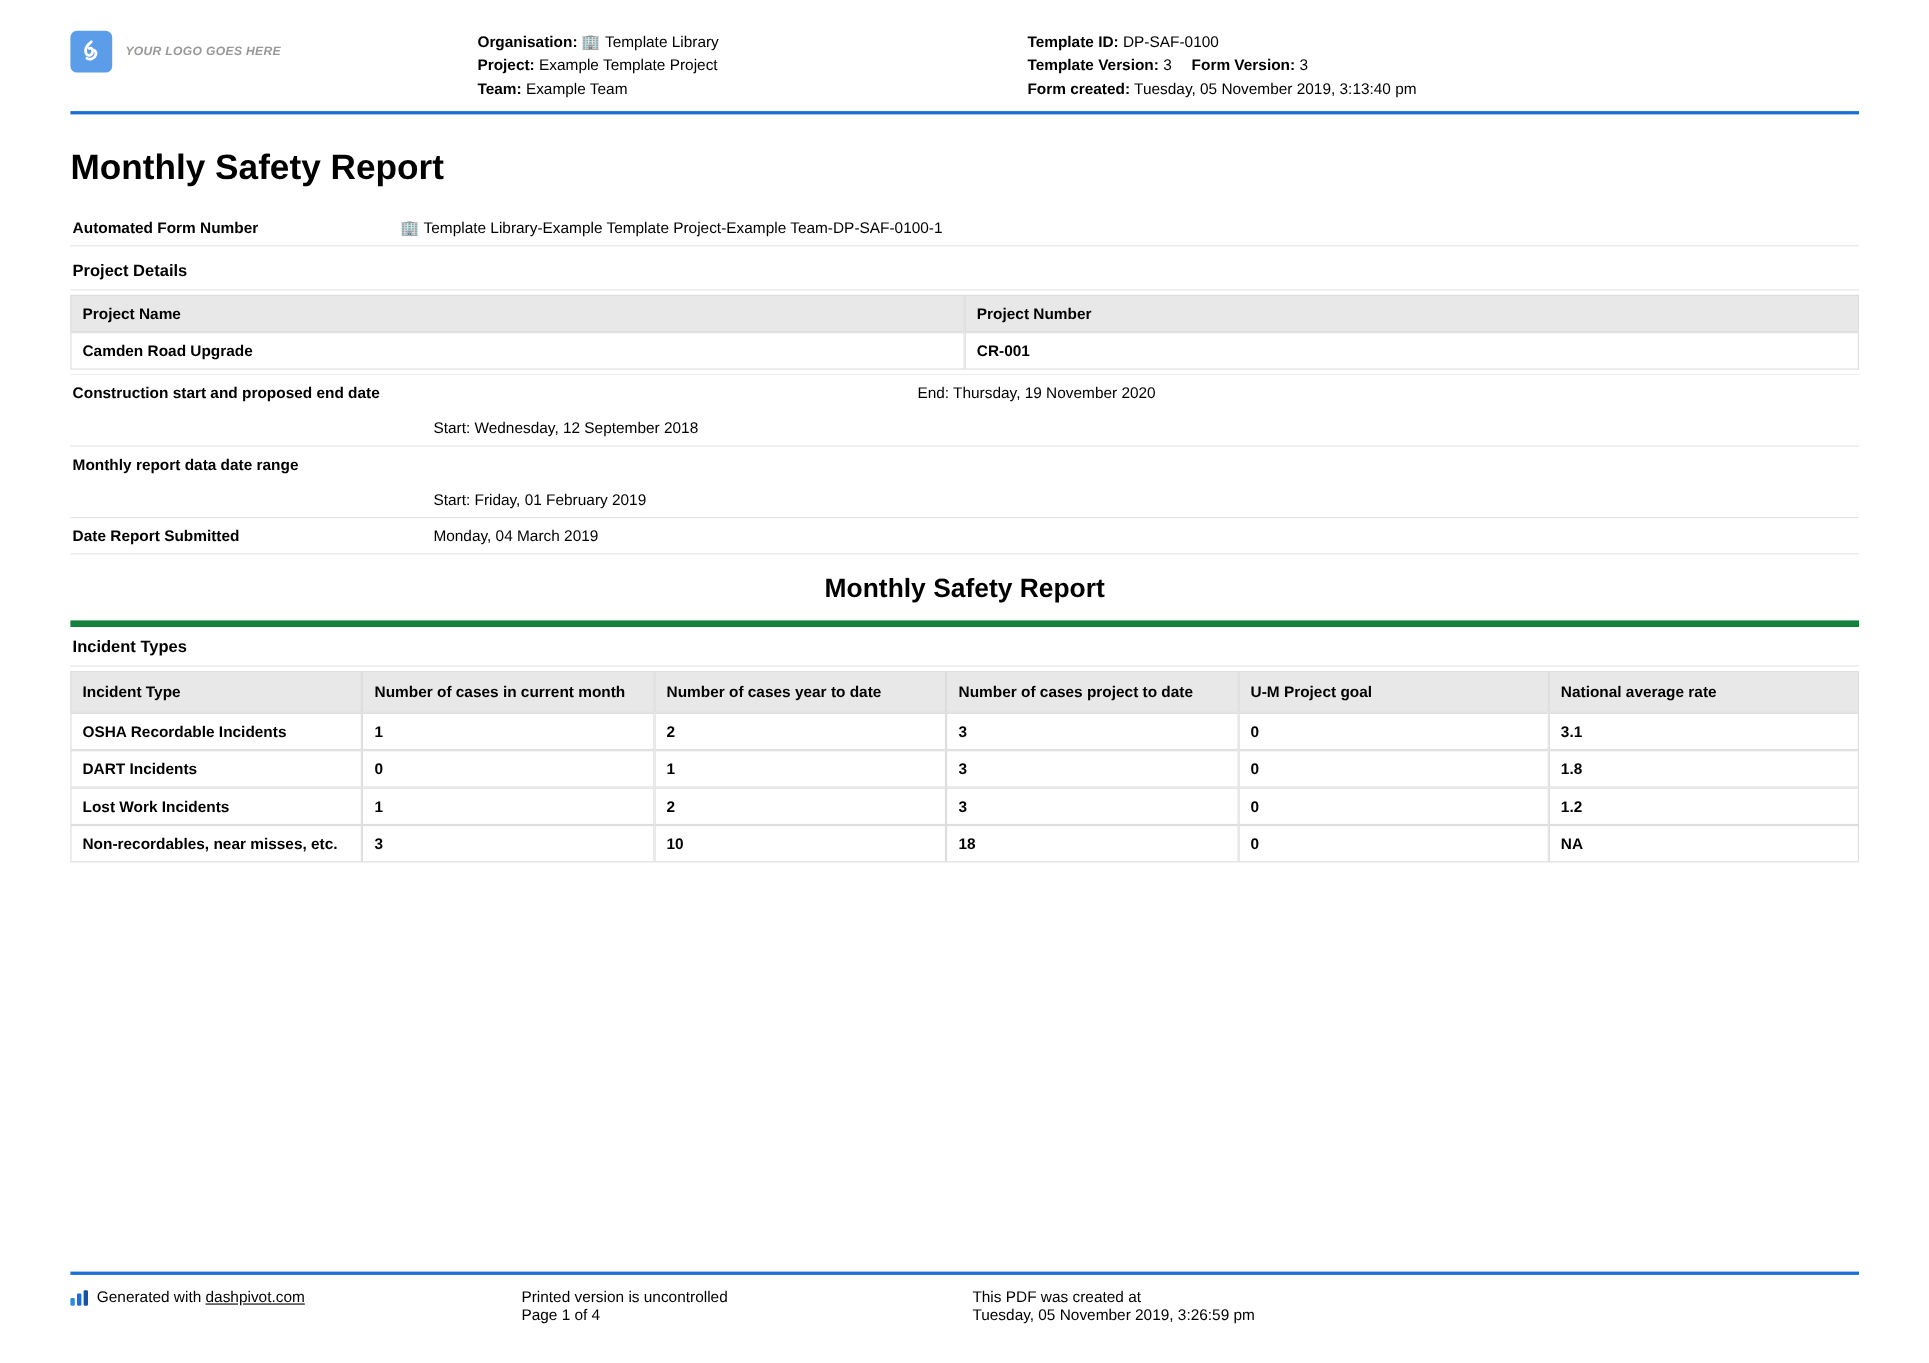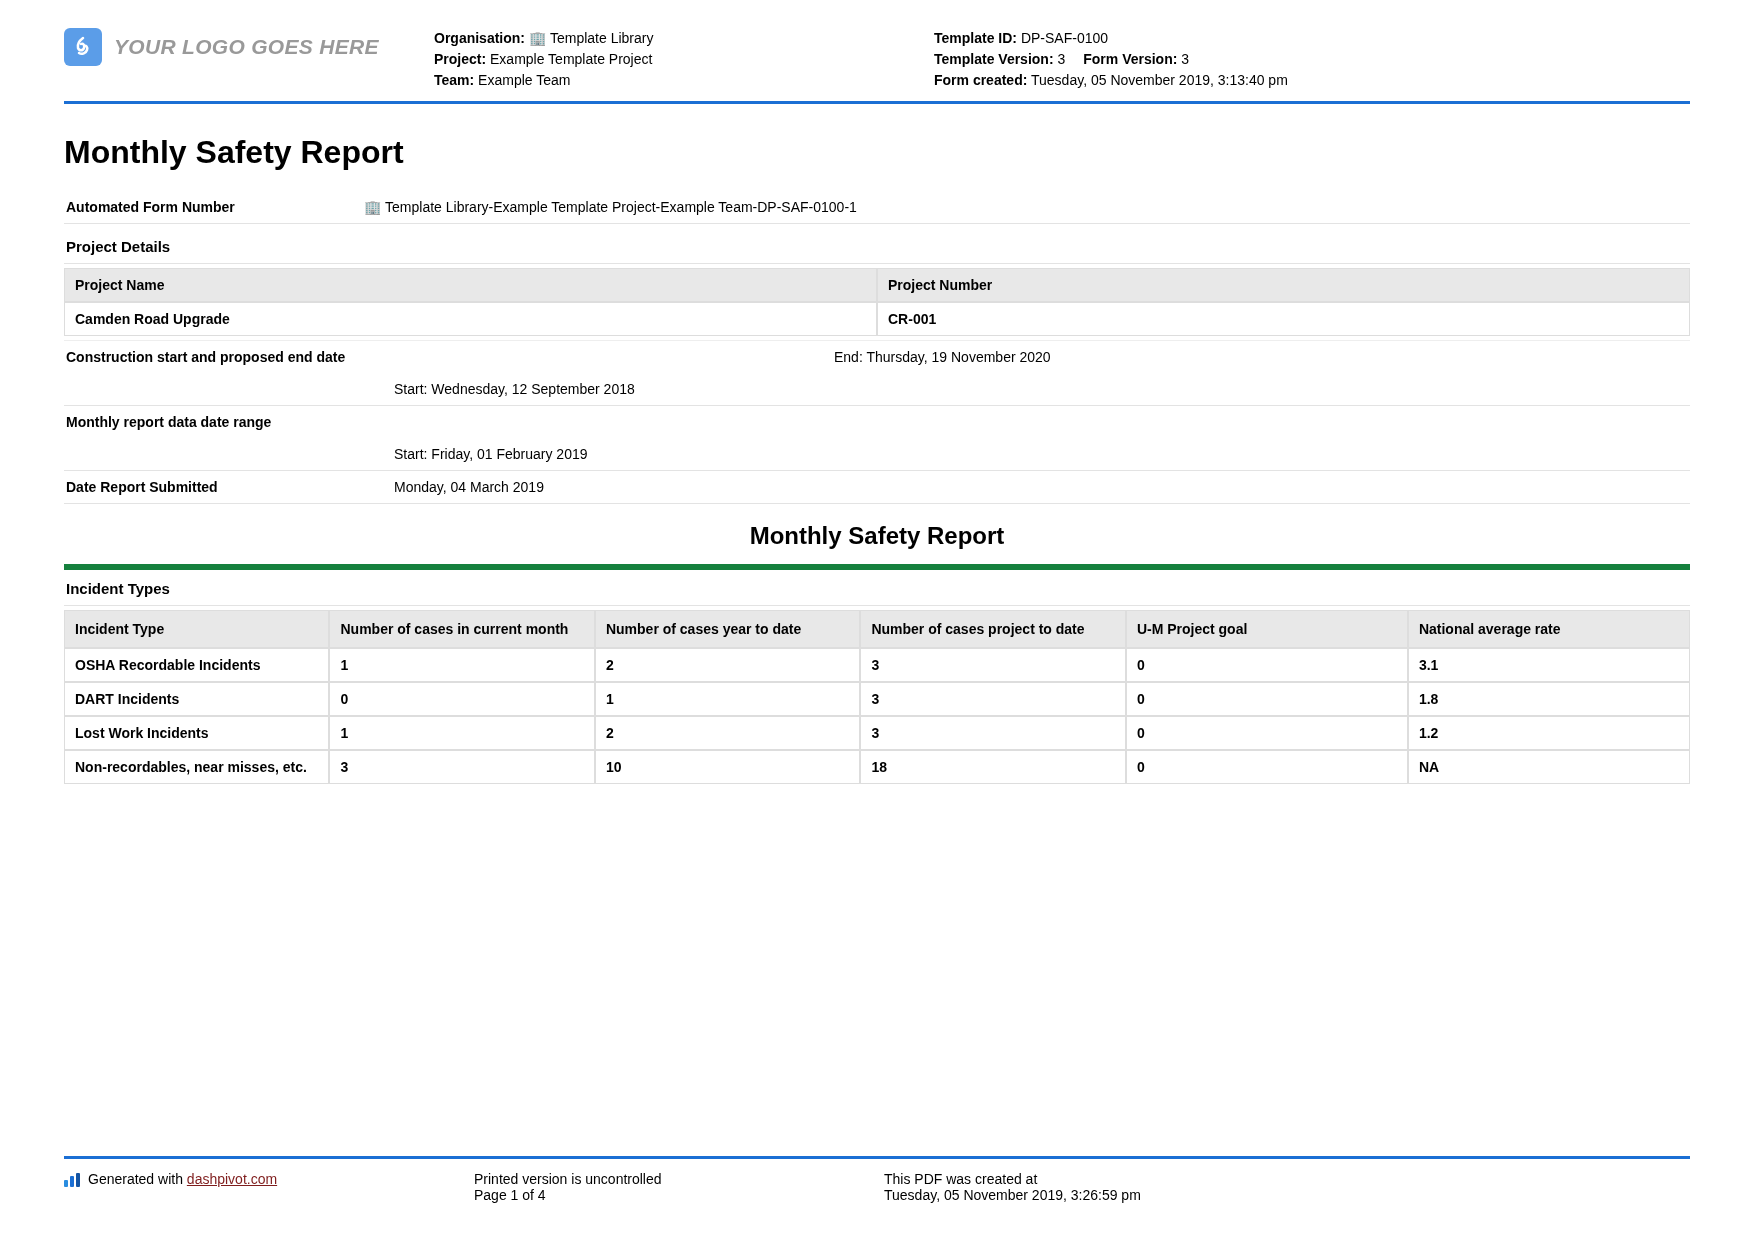--- a/index.html
+++ b/index.html
@@ -2,21 +2,21 @@
 <html><head>
   <meta charset="utf-8">
   <style>
     * { box-sizing: border-box; margin: 0; padding: 0; }
     body { font-family: Verdana, Geneva, sans-serif; font-size: 14px; color: #000; background: #fff; width: 1754px; height: 1239px; position: relative; }
     .page { padding: 28px 64px 0 64px; }
     .header { display: flex; align-items: flex-start; padding-bottom: 10px; border-bottom: 3px solid #1b6fd4; margin-bottom: 30px; }
     .logo-block { display: flex; align-items: center; width: 370px; }
     .logo-icon { width: 38px; height: 38px; background: #5b9de8; border-radius: 6px; display: flex; align-items: center; justify-content: center; margin-right: 12px; }
     .logo-icon svg { width: 24px; height: 24px; }
-    .logo-text { font-style: italic; font-weight: bold; color: #999; font-size: 21px; letter-spacing: 0.3px; text-align: center; }
+    .logo-text { font-style: italic; font-weight: bold; color: #999; font-size: 11px; letter-spacing: 0.3px; text-align: center; }
     .meta-left { width: 500px; font-size: 14px; line-height: 1.5; }
     .meta-right { font-size: 14px; line-height: 1.5; }
     .meta-left b, .meta-right b { font-weight: bold; }
     .meta-line { white-space: nowrap; }
     .inline-gap { display: inline-block; width: 18px; }
     .title { font-size: 32px; font-weight: bold; margin-bottom: 20px; }
     .row-field { display: flex; padding: 8px 0; border-bottom: 1px solid #e3e3e3; font-size: 14px; }
     .row-field .label { width: 300px; font-weight: bold; padding-left: 2px; }
     .row-field .value { flex: 1; }
     .section-header { padding: 10px 0 8px 2px; font-weight: bold; font-size: 15px; border-bottom: 1px solid #e3e3e3; border-top: 1px solid #e3e3e3; }
@@ -32,21 +32,21 @@
     table.incident th { vertical-align: bottom; padding: 10px; }
     .footer { position: absolute; bottom: 36px; left: 64px; right: 64px; border-top: 3px solid #1b6fd4; padding-top: 12px; display: flex; font-size: 14px; }
     .footer-left { width: 410px; display: flex; align-items: flex-start; }
     .footer-icon { width: 18px; height: 14px; margin-right: 6px; margin-top: 2px; display: flex; align-items: flex-end; gap: 2px; }
     .footer-icon span { display: inline-block; width: 4px; background: #1b6fd4; border-radius: 1px; }
     .footer-icon span:nth-child(1){ height: 7px; background:#2a8de0;}
     .footer-icon span:nth-child(2){ height: 11px; background:#1b6fd4;}
     .footer-icon span:nth-child(3){ height: 14px; background:#1454a3;}
     .footer-center { width: 410px; }
     .footer-right { flex: 1; }
-    .footer a { color: #7f1d1d; }
+    .footer a { color: #000000; }
     .thin-border-top { border-top: 1px solid #eee; }
   </style>
 </head>
 <body>
 
 <div class="page">
   <div class="header">
     <div class="logo-block">
       <div class="logo-icon">
         <svg viewBox="0 0 24 24">

